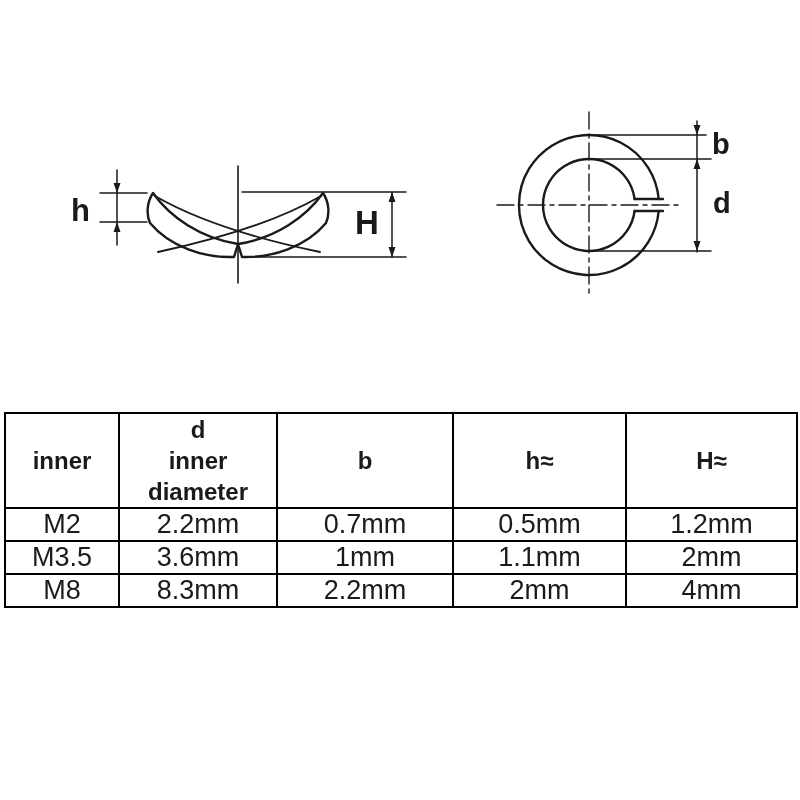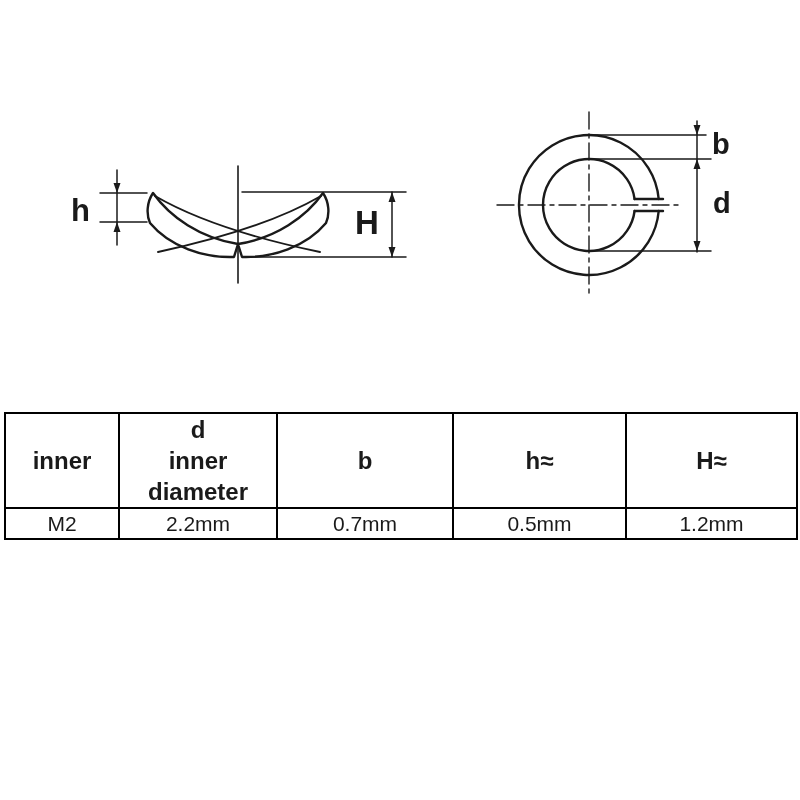--- a/index.html
+++ b/index.html
@@ -10,21 +10,21 @@
   .label-h{left:71px;top:195px;font-size:31px;}
   .label-H{left:355px;top:206px;font-size:33px;}
   .label-b{left:712px;top:130px;font-size:29px;}
   .label-d{left:713px;top:189px;font-size:29px;}
 
   table.spec{position:absolute;left:4px;top:412px;width:792px;border-collapse:collapse;
              table-layout:fixed;background:#fff;}
   table.spec td,table.spec th{border:2px solid #000;text-align:center;vertical-align:middle;
              padding:0;color:#1a1a1a;overflow:hidden;}
   table.spec th{font-size:24px;font-weight:bold;height:93px;}
-  table.spec td{font-size:21px;font-weight:normal;height:29px;}
+  table.spec td{font-size:27px;font-weight:normal;height:29px;}
   .hdr-line{line-height:31px;}
 </style>
 </head>
 <body>
 
 <div class="canvas">
 
   <svg style="left:55px;top:140px;" width="365" height="160" viewBox="55 140 365 160">
     <g stroke="#1a1a1a" fill="none" stroke-linecap="round" stroke-linejoin="round">
 
@@ -114,16 +114,30 @@
       </tr>
     </thead>
     <tbody>
       <tr>
         <td>M2</td>
         <td>2.2mm</td>
         <td>0.7mm</td>
         <td>0.5mm</td>
         <td>1.2mm</td>
       </tr>
+      <tr>
+        <td>M3.5</td>
+        <td>3.6mm</td>
+        <td>1mm</td>
+        <td>1.1mm</td>
+        <td>2mm</td>
+      </tr>
+      <tr>
+        <td>M8</td>
+        <td>8.3mm</td>
+        <td>2.2mm</td>
+        <td>2mm</td>
+        <td>4mm</td>
+      </tr>
     </tbody>
   </table>
 
 </div>
 
 </body></html>

